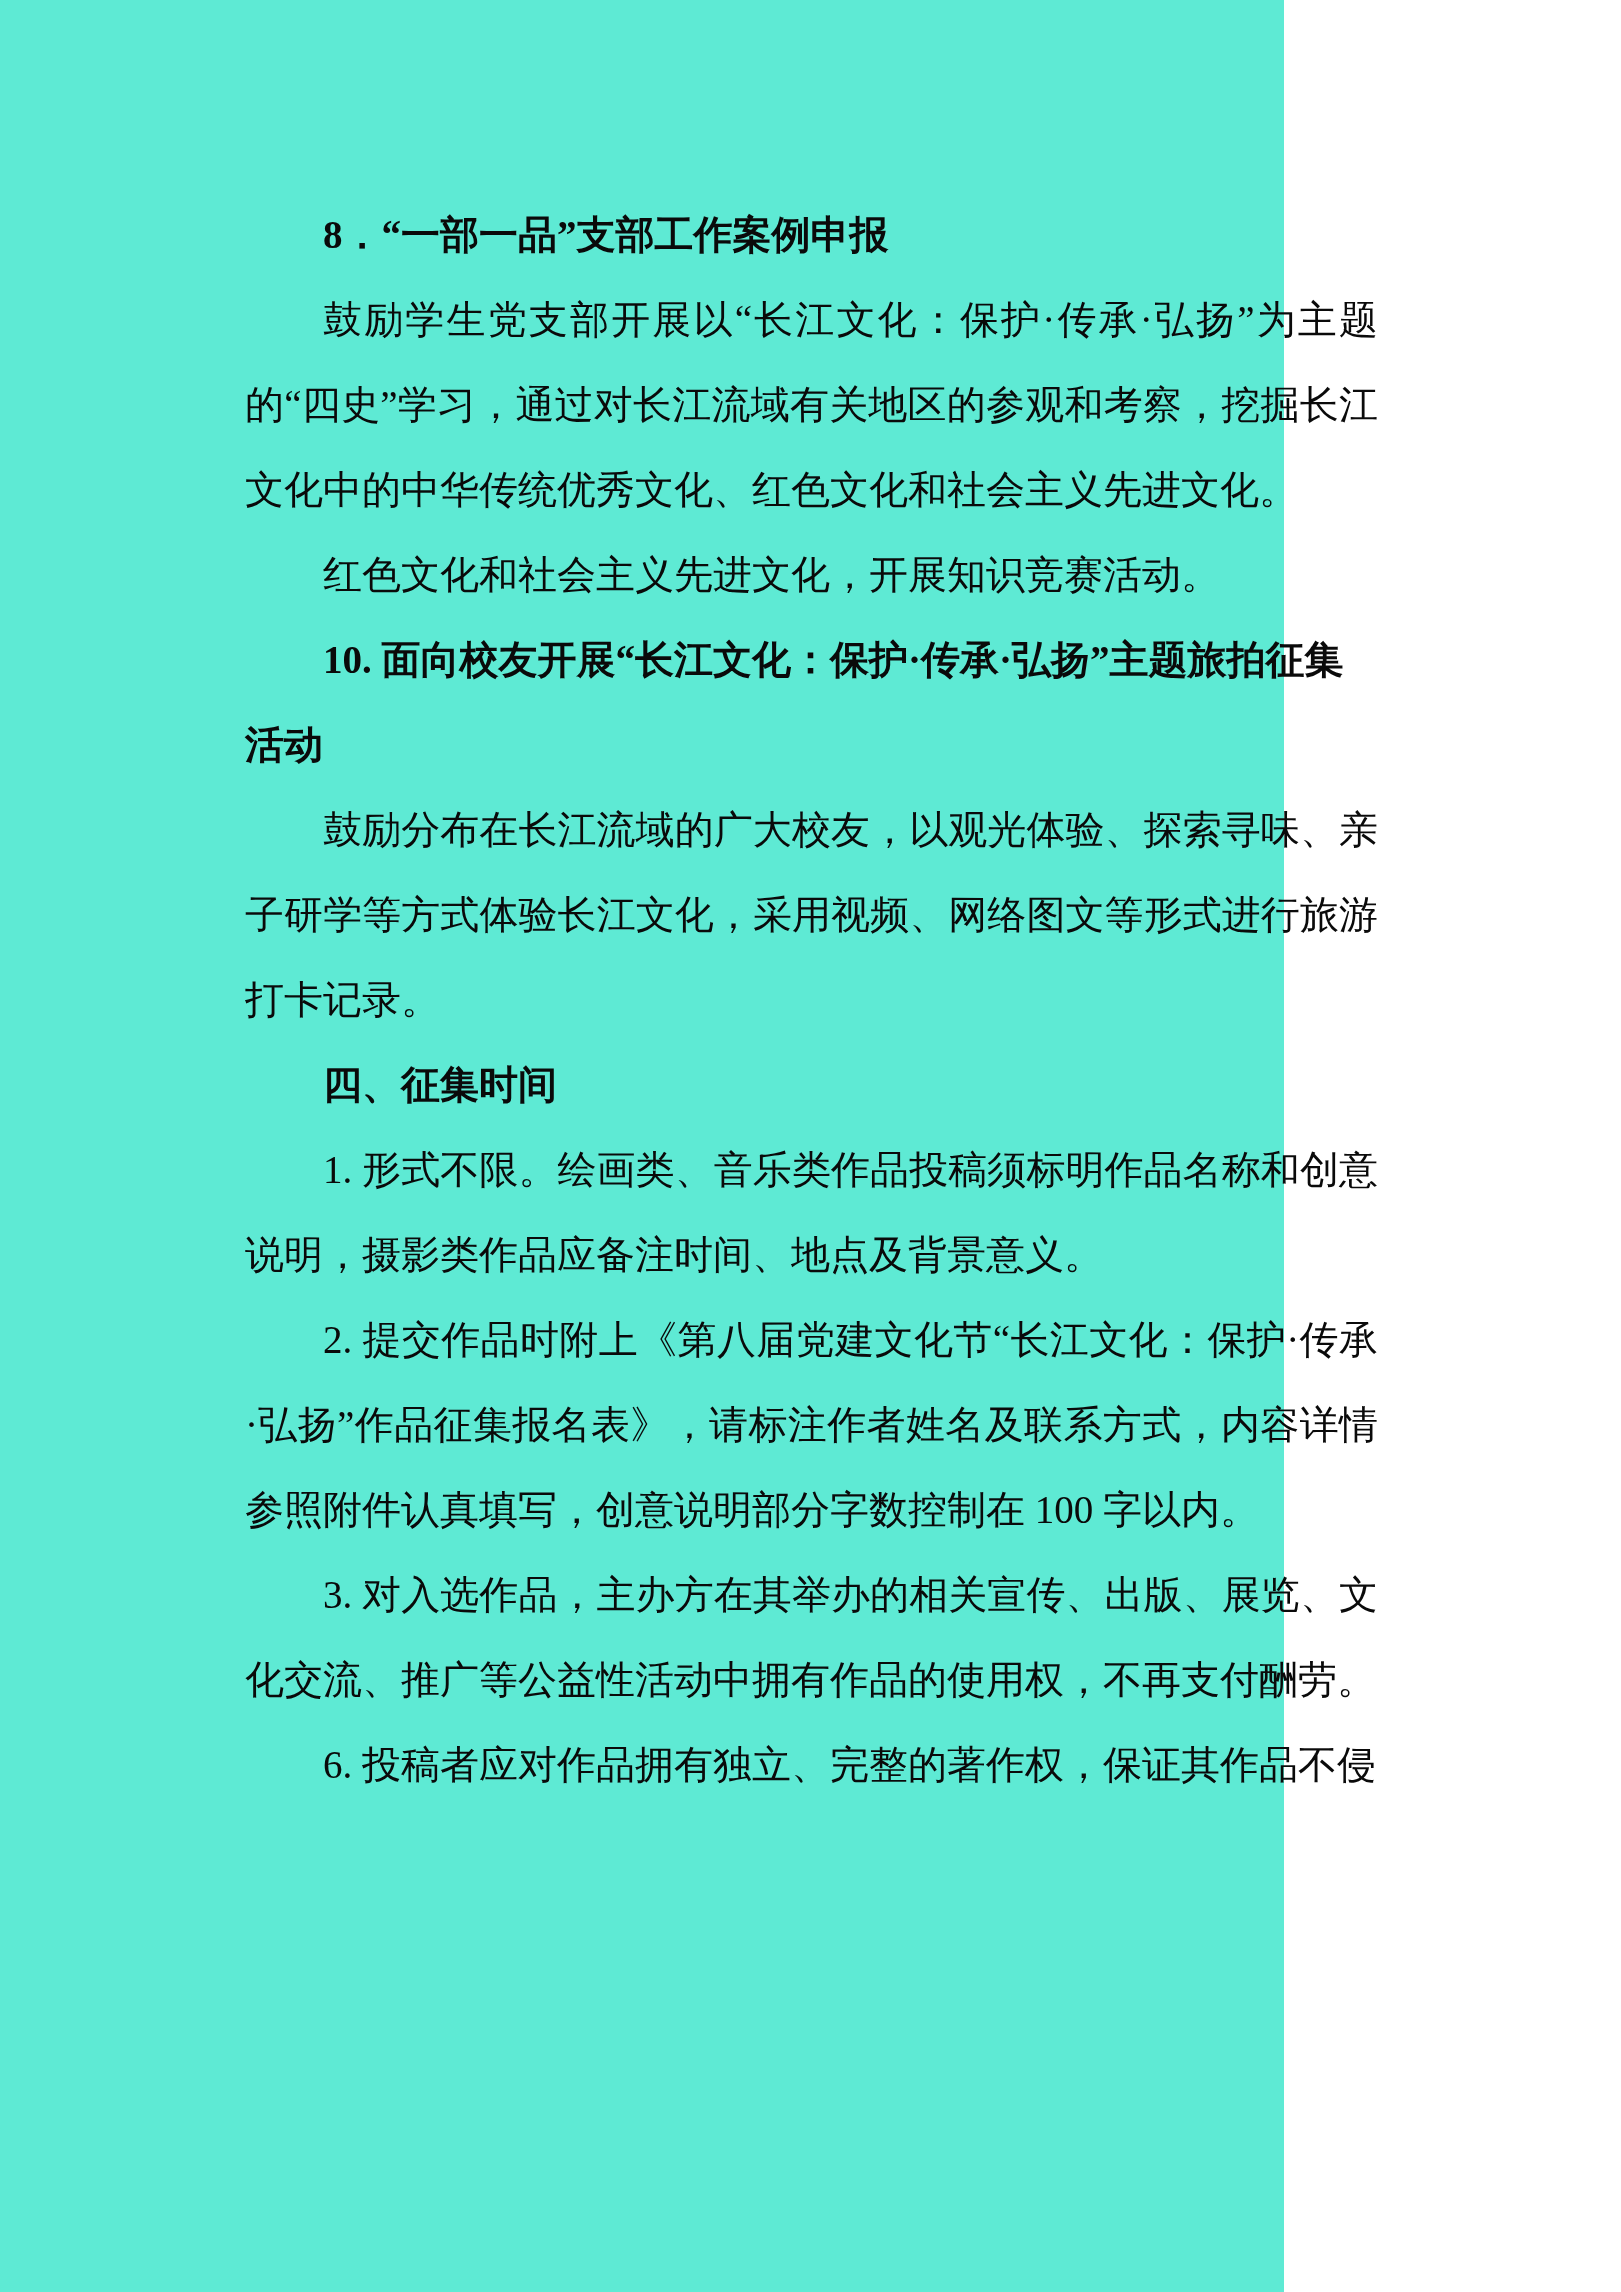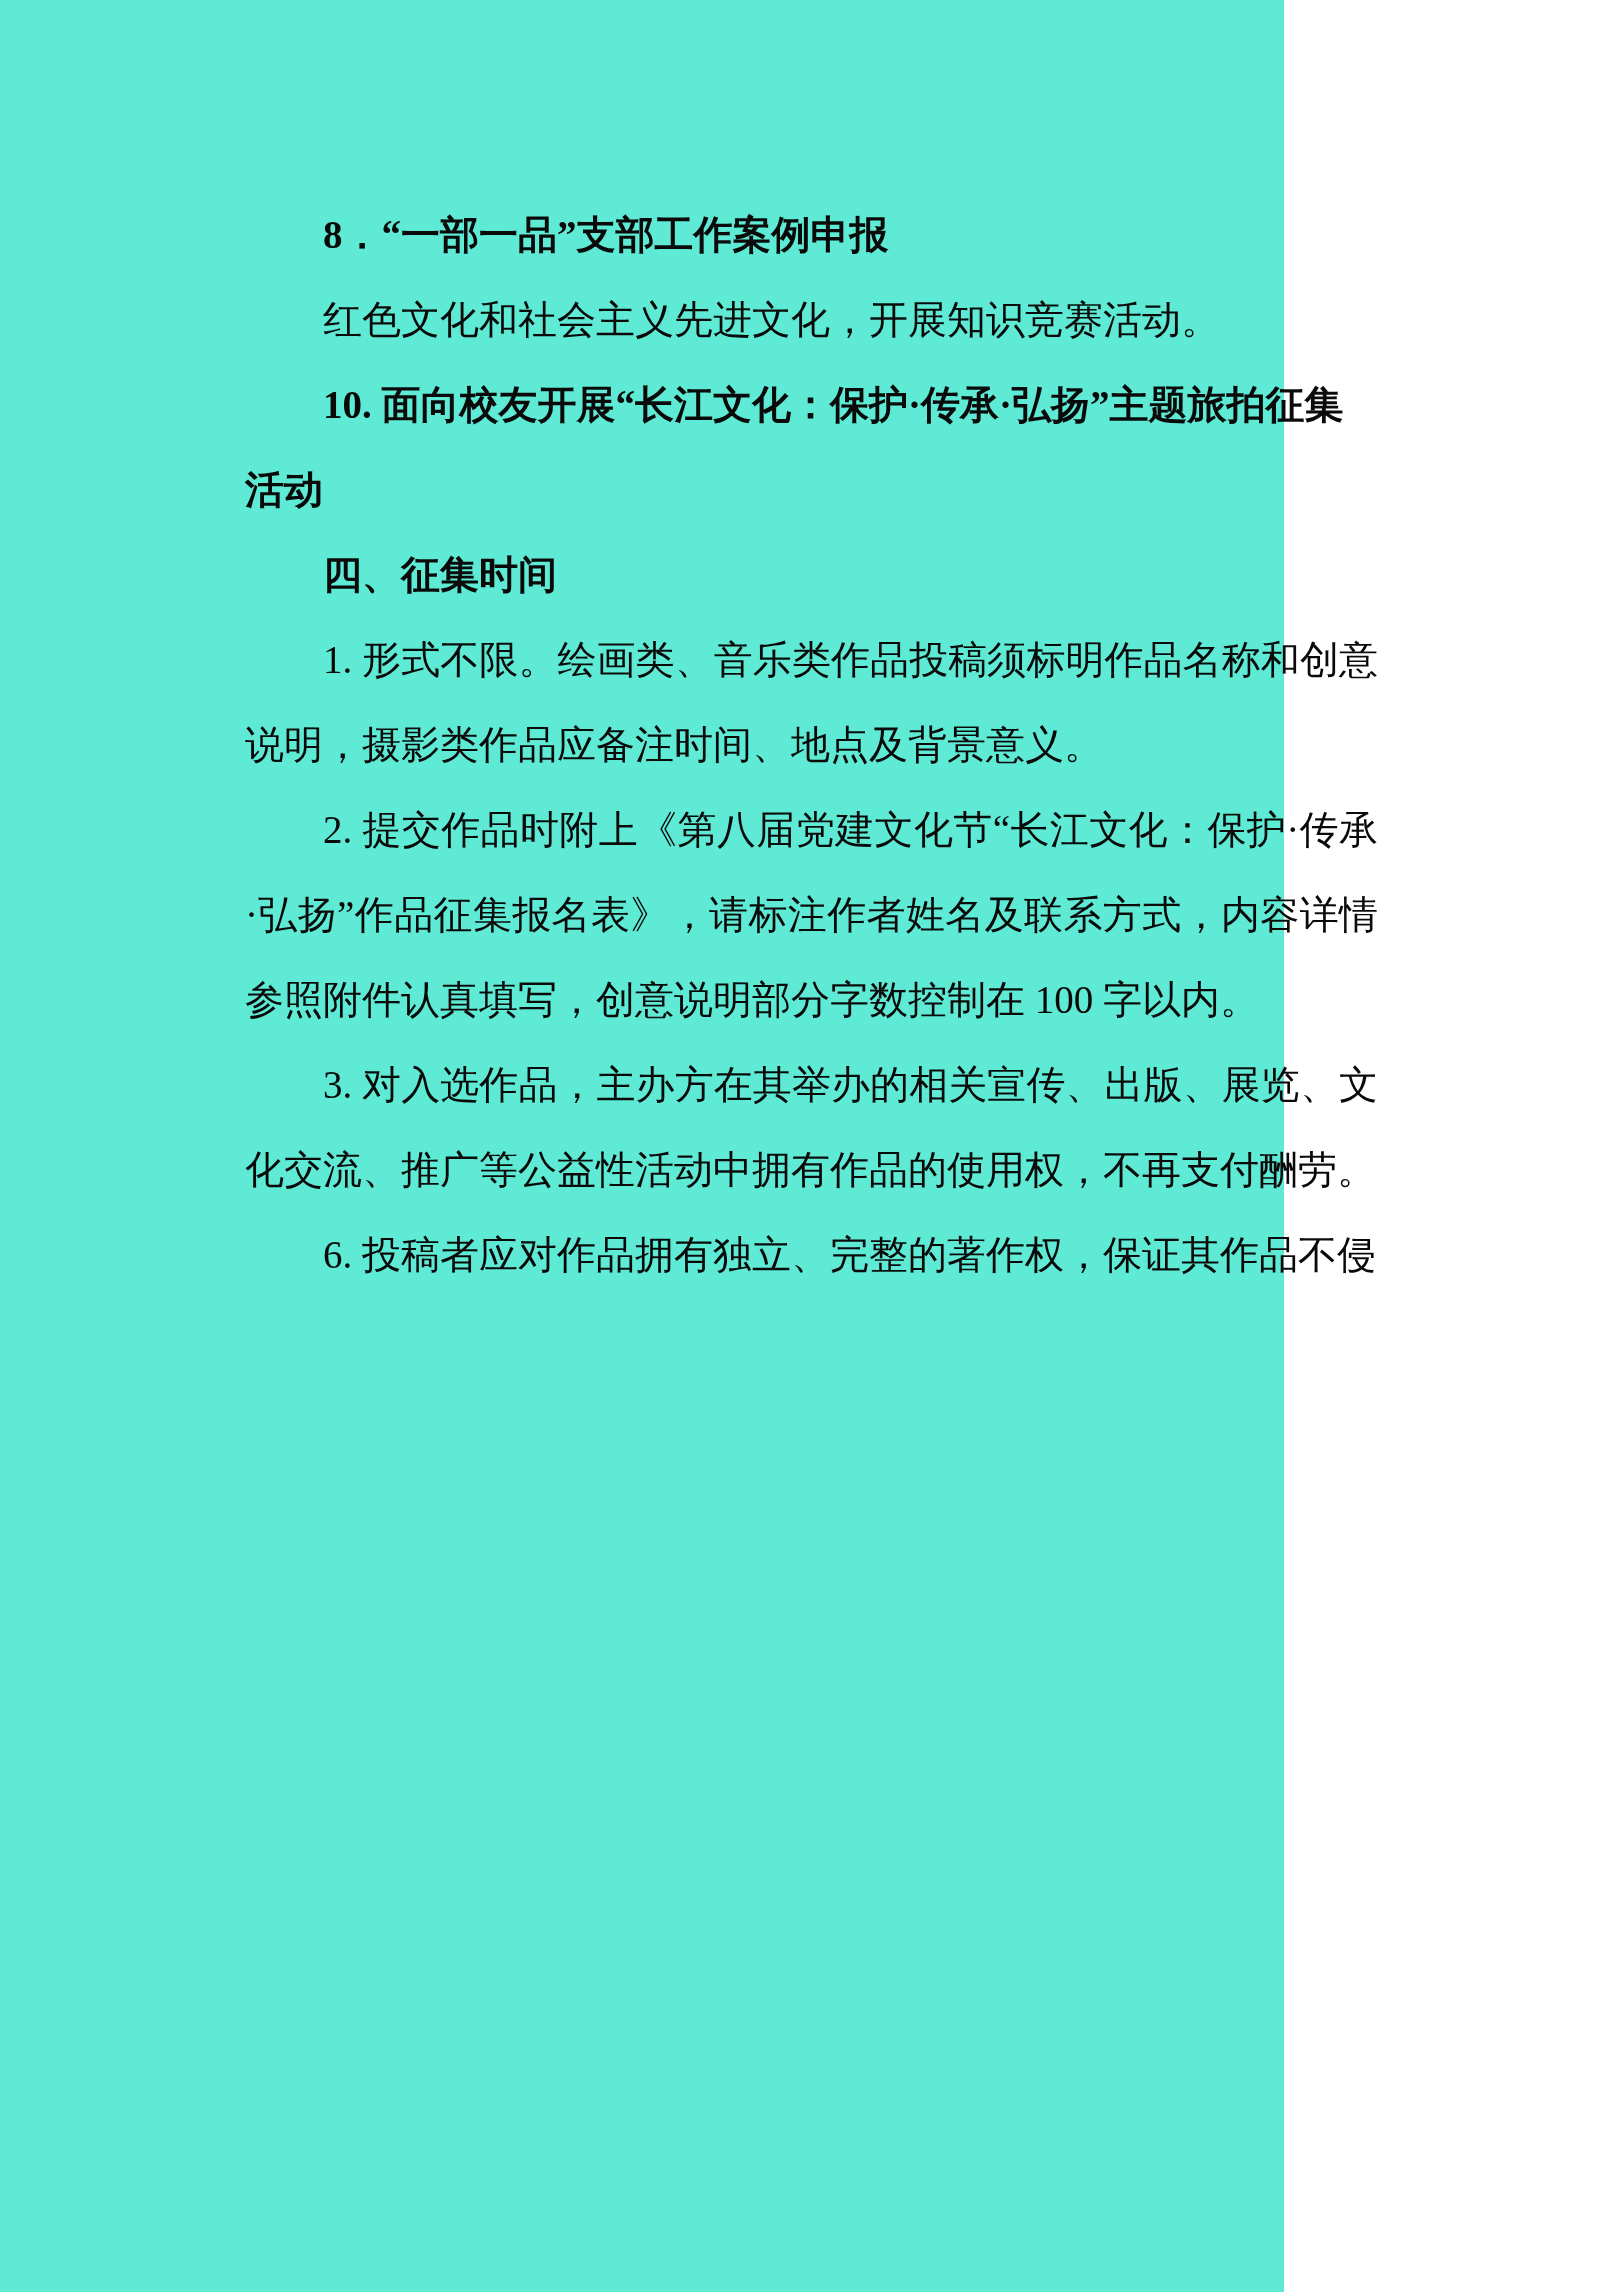--- a/index.html
+++ b/index.html
@@ -45,22 +45,24 @@
   .seg-bold {
     font-weight: 400;
   }
 </style>
 </head>
 <body>
 
 <div class="page">
   <div class="doc-content" id="doc-content">
       <p class="para heading"><span>8．“一部一品”支部工作案例申报</span></p>
+      <p class="para"><span>鼓励学生党支部开展以“长江文化：保护·传承·弘扬”为主题的“四史”学习，通过对长江流域有关地区的参观和考察，挖掘长江文化中的中华传统优秀文化、红色文化和社会主义先进文化。</span></p>
       <p class="para"><span>红色文化和社会主义先进文化，开展知识竞赛活动。</span></p>
       <p class="para heading"><span>10. 面向校友开展“长江文化：保护·传承·弘扬”主题旅拍征集活动</span></p>
+      <p class="para"><span>鼓励分布在长江流域的广大校友，以观光体验、探索寻味、亲子研学等方式体验长江文化，采用视频、网络图文等形式进行旅游打卡记录。</span></p>
       <p class="para heading"><span>四、征集时间</span></p>
       <p class="para"><span>1. 形式不限。绘画类、音乐类作品投稿须标明作品名称和创意说明，摄影类作品应备注时间、地点及背景意义。</span></p>
       <p class="para"><span>2. 提交作品时附上《第八届党建文化节“长江文化：保护·传承·弘扬”作品征集报名表》，</span><span class="seg-bold">请标注作者姓名及联系方式，</span><span>内容详情参照附件认真填写，创意说明部分字数控制在 100 字以内。</span></p>
       <p class="para"><span>3. 对入选作品，主办方在其举办的相关宣传、出版、展览、文化交流、推广等公益性活动中拥有作品的使用权，不再支付酬劳。</span></p>
       <p class="para"><span>6. 投稿者应对作品拥有独立、完整的著作权，保证其作品不侵</span></p>
     </div>
 </div>
 
 
 </body></html>

